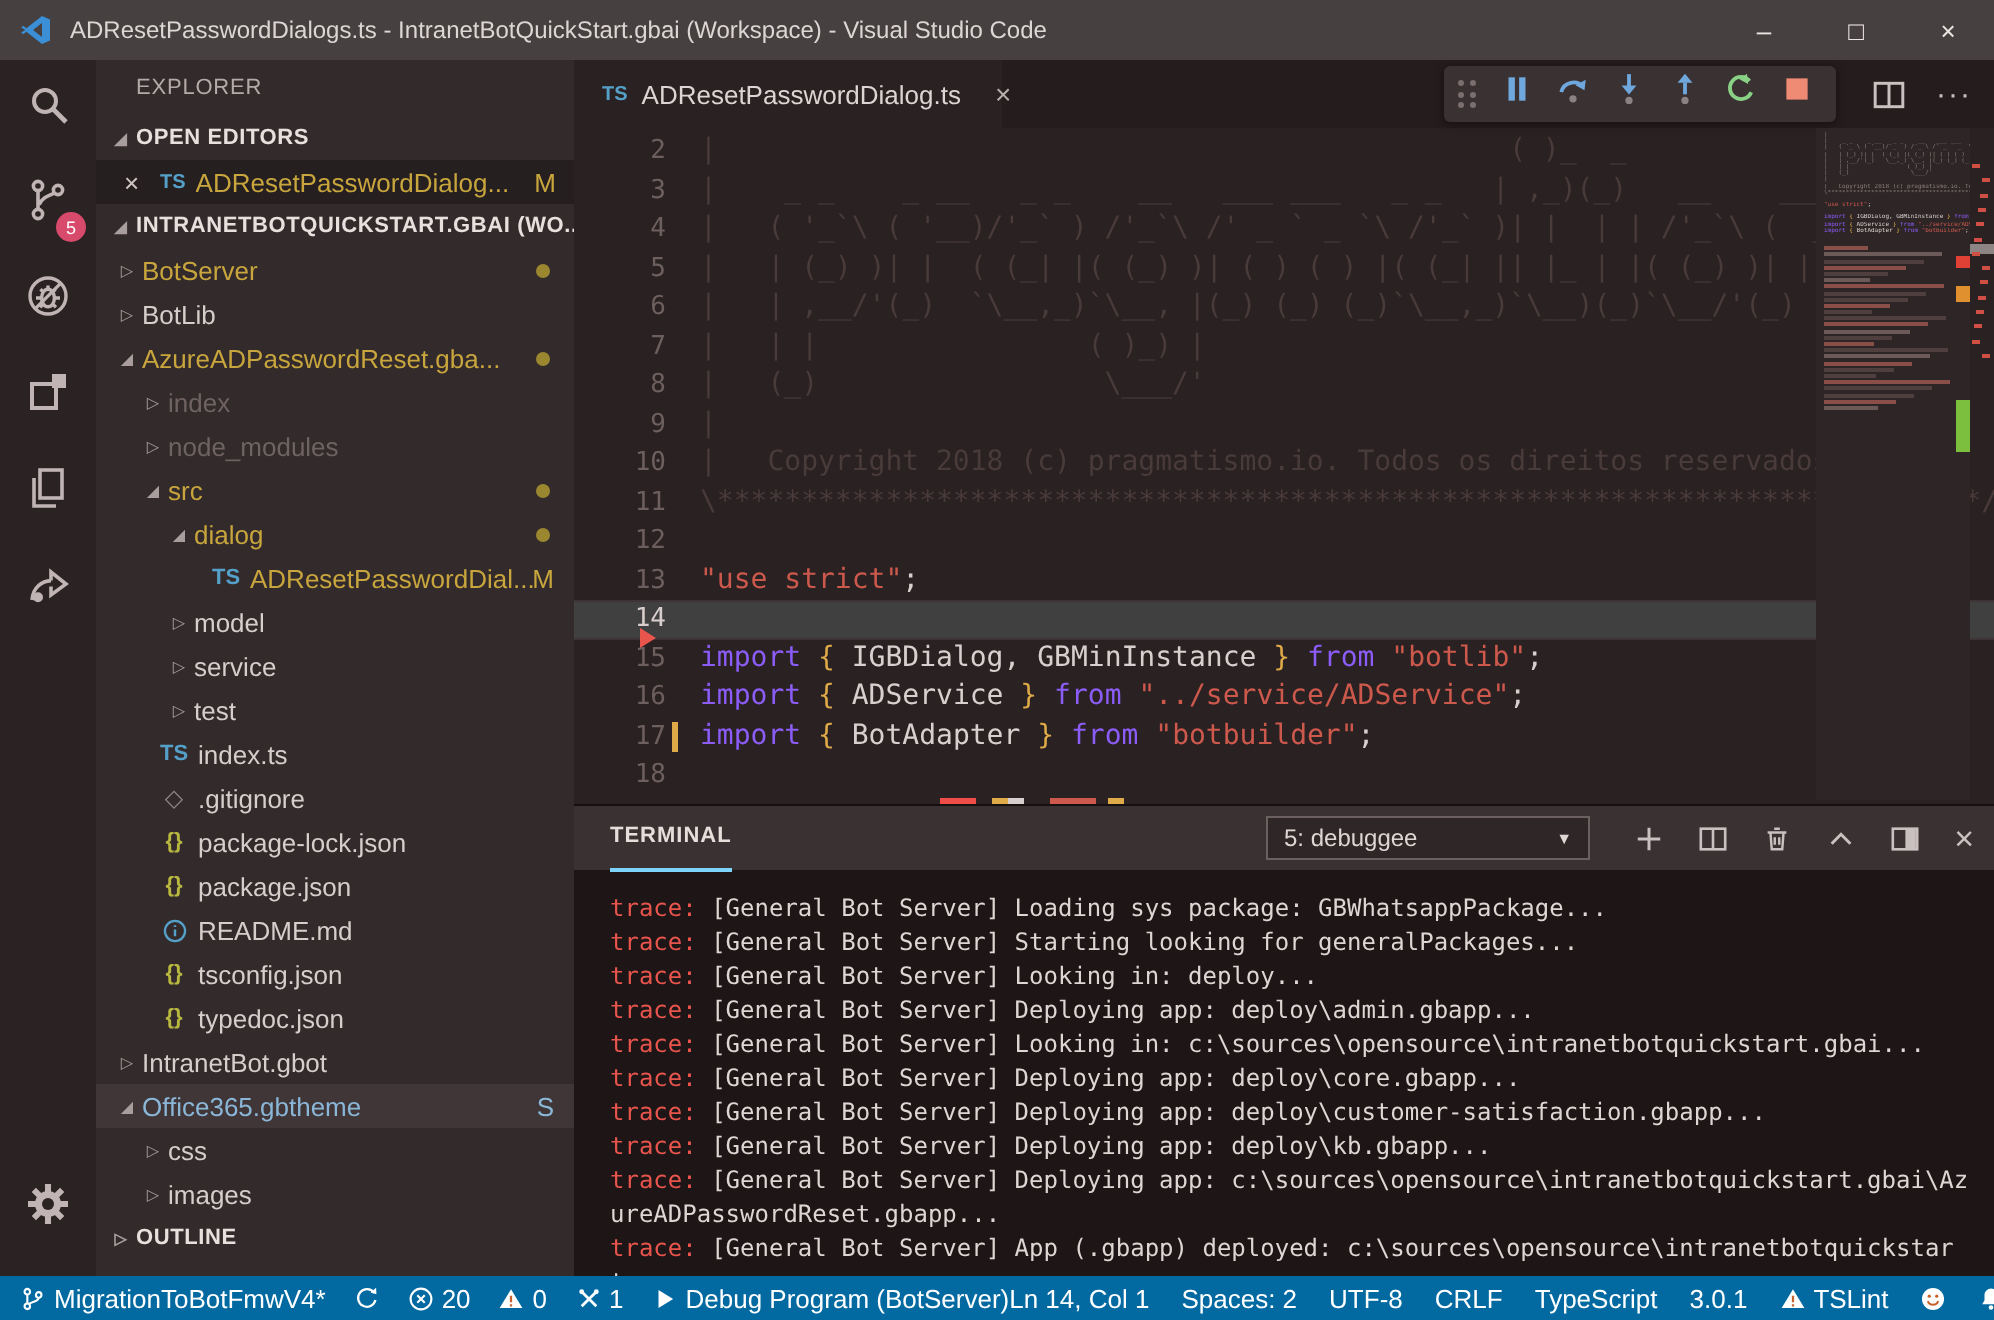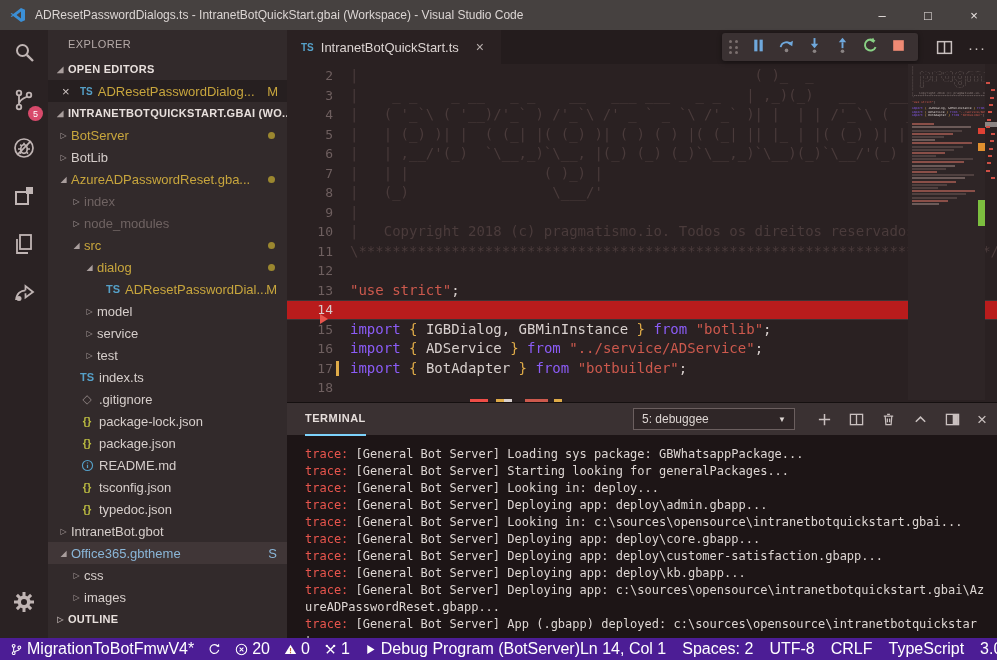--- a/index.html
+++ b/index.html
@@ -60,21 +60,21 @@
   .grip i{width:3px;height:3px;background:#7a6f6e;border-radius:50%}
   .dbg-btn{width:25px;height:24px;display:flex;align-items:center;justify-content:center}
   .dbg-btn svg{width:17px;height:17px}
   .tab-actions{position:absolute;right:11px;top:0;height:34px;display:flex;align-items:center;gap:15px;color:#c9c0bf}
   .ta svg{width:17px;height:17px;display:block}
   .more-dots{font-size:15px;letter-spacing:1px}
 
   .editor-body{position:relative;flex:0 0 336px;height:336px;overflow:hidden;
                font-family:"DejaVu Sans Mono","Liberation Mono",monospace;font-size:14px;padding-top:2px}
   .crow{display:flex;height:19.5px;line-height:19.5px;position:relative}
-  .crow.cur{background:#b91c1c;box-shadow:inset 0 1px 0 #3e3435,inset 0 -1px 0 #3e3435}
+  .crow.cur{background:#404040;box-shadow:inset 0 1px 0 #3e3435,inset 0 -1px 0 #3e3435}
   .ln{width:46px;text-align:right;color:#6e5f5f;flex:0 0 46px;font-size:13px}
   .crow.cur .ln{color:#d8cccc}
   .ctext{margin-left:17px;white-space:pre}
   .tk-cm{color:#4a3b3b}.tk-kw{color:#8b5cf6}.tk-str{color:#cd594d}.tk-br{color:#dfab48}.tk-txt{color:#d8d0ce}
   .gitbar{position:absolute;left:49px;top:2px;bottom:2px;width:3px;background:#dfab48}
   .bphint{position:absolute;left:33px;top:-6px;width:0;height:0;border-left:8px solid #e8554d;
           border-top:5px solid transparent;border-bottom:5px solid transparent}
   .partial-line{position:absolute;bottom:0;left:183px;height:3px;width:110px;
     background:linear-gradient(90deg,#ef4d47 0 18px,transparent 18px 26px,#dfab48 26px 34px,#d8d0ce 34px 42px,transparent 42px 55px,#cd594d 55px 78px,transparent 78px 84px,#dfab48 84px 92px,transparent 0)}
   .minimap{position:absolute;top:0;right:12px;width:77px;height:336px;background:#2e2526;overflow:hidden}
@@ -99,22 +99,22 @@
   .dd-caret{font-size:8px;color:#ddd6d3}
   .panel-actions{position:absolute;right:10px;top:0;height:32px;display:flex;align-items:center;gap:17px;color:#c9c0bf}
   .pa svg{width:15px;height:15px;display:block}
   .pa-close{font-size:17px;line-height:1}
   .terminal{flex:1;padding:11px 10px 0 18px;font-family:"DejaVu Sans Mono","Liberation Mono",monospace;
             font-size:12px;line-height:17px;color:#ddd6d3;overflow:hidden}
   .tline{word-break:break-all;white-space:pre-wrap}
   .tprefix{color:#e8554d}
 
   
-  .statusbar{position:absolute;bottom:0;left:0;right:0;height:22px;background:#4c1d95;color:#fff;
-             display:flex;align-items:center;font-size:16px;padding:0 10px}
+  .statusbar{position:absolute;bottom:0;left:0;right:0;height:22px;background:#0369a1;color:#fff;
+             display:flex;align-items:center;font-size:13px;padding:0 10px}
   .sb-left{display:flex;gap:14px;align-items:center}
   .sb-right{margin-left:auto;display:flex;gap:16px;align-items:center}
   .sb-item{display:flex;align-items:center;gap:4px;white-space:nowrap}
   .sb-item svg{width:13px;height:13px;display:block}
 </style>
 </head>
 <body>
 
 <div class="titlebar">
   <span class="tb-logo">
@@ -312,21 +312,21 @@
   <div class="sec-header">
     <span class="tw">▷</span>
     <span>OUTLINE</span>
   </div>
 </div>
 
 <div class="editor-area">
   <div class="tabbar">
     <div class="tab">
       <span class="ts-badge">TS</span>
-      <span>IntranetBotQuickStart.ts</span>
+      <span>ADResetPasswordDialog.ts</span>
       <span class="tab-close">×</span>
     </div>
     <div class="dbg-toolbar">
       <span class="grip">
           <i></i>
           <i></i>
           <i></i>
           <i></i>
           <i></i>
           <i></i>

